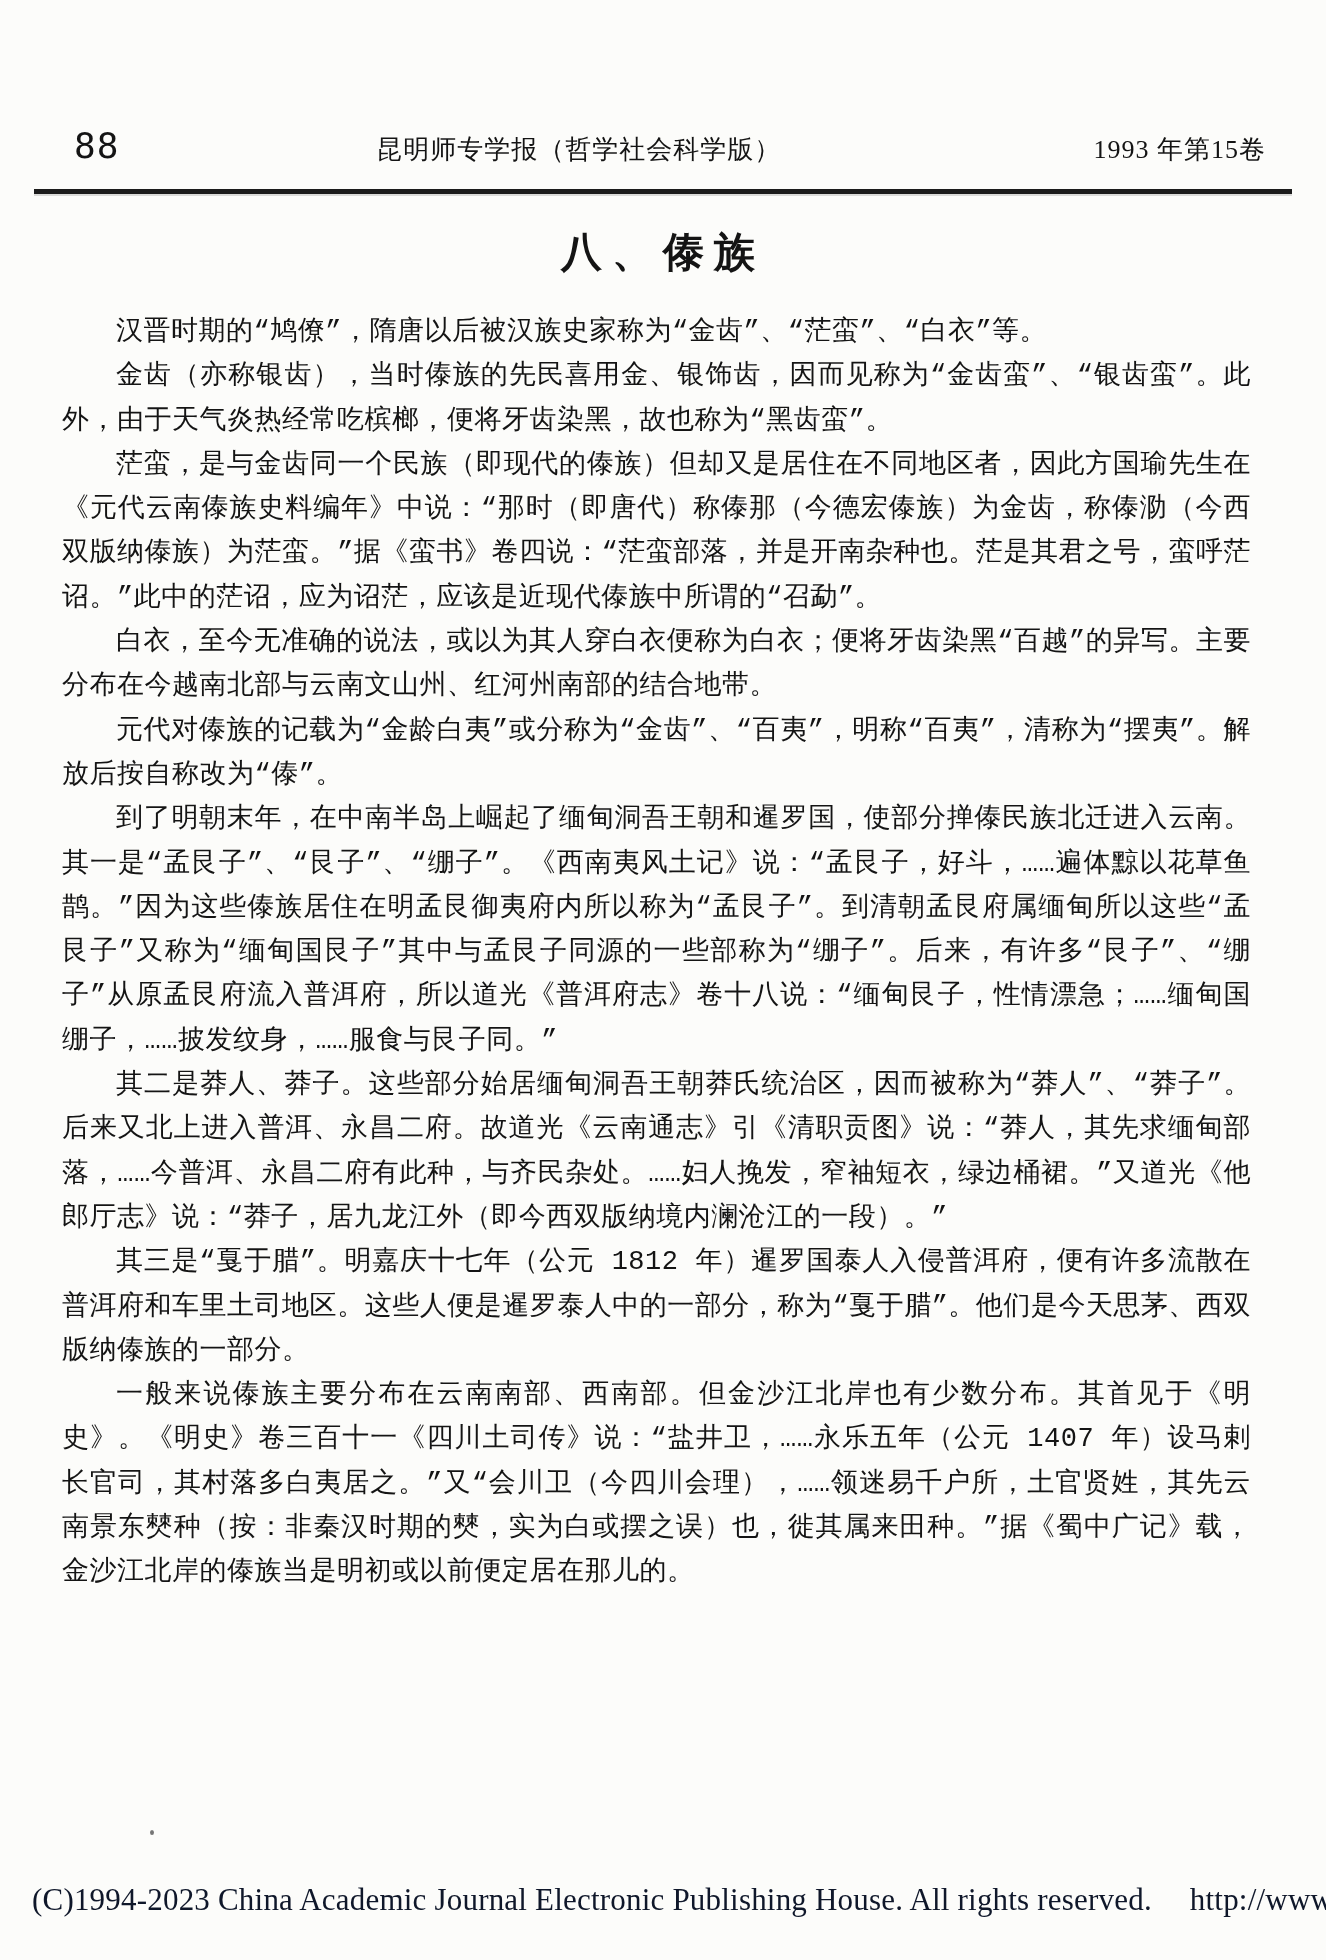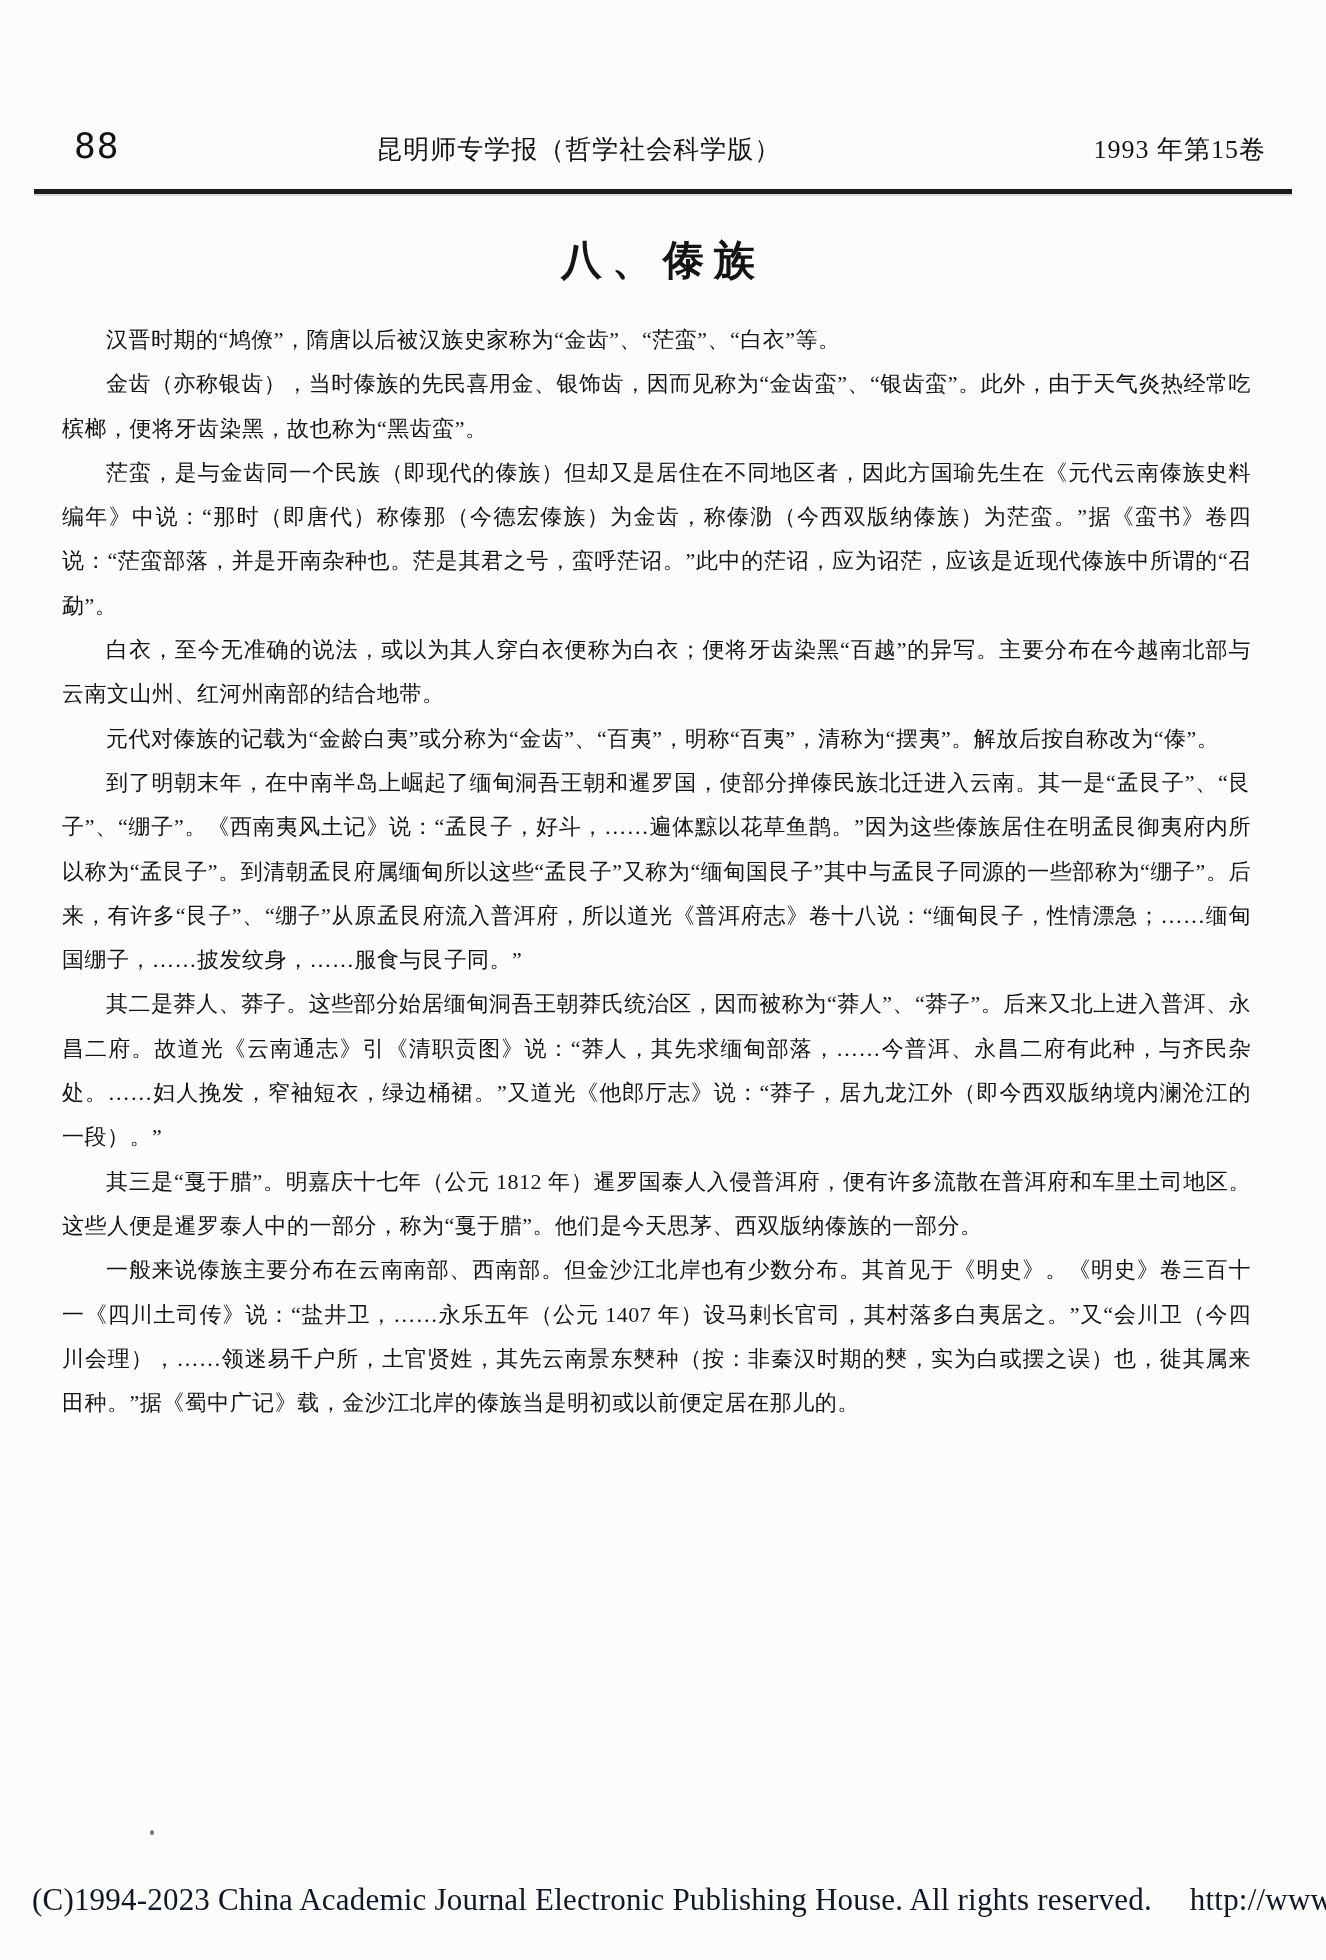--- a/index.html
+++ b/index.html
@@ -28,34 +28,35 @@
 
   .header-rule {
     height: 5px;
     background: #1b1b1b;
     margin: 22px 34px 0 34px;
     box-shadow: 0 2px 0 rgba(27,27,27,.15);
   }
 
   
   .section-title {
-    margin: 39px 0 0 0;
+    margin: 31px 0 0 0;
     text-align: center;
     font-size: 41px;
     font-weight: 600;
     letter-spacing: 10px;
   }
 
   .article-body {
     margin: 30px 75px 0 62px;
-    font-size: 22px;
+    font-size: 27px;
     line-height: 44.3px;
     text-align: justify;
     text-justify: inter-ideograph;
     letter-spacing: 0.5px;
+    font-family: Liberation Mono, monospace;
   }
   .article-body p {
     margin: 0;
     text-indent: 2em;
     word-break: break-all;
   }
 
   
   .scan-dot {
     position: absolute;

